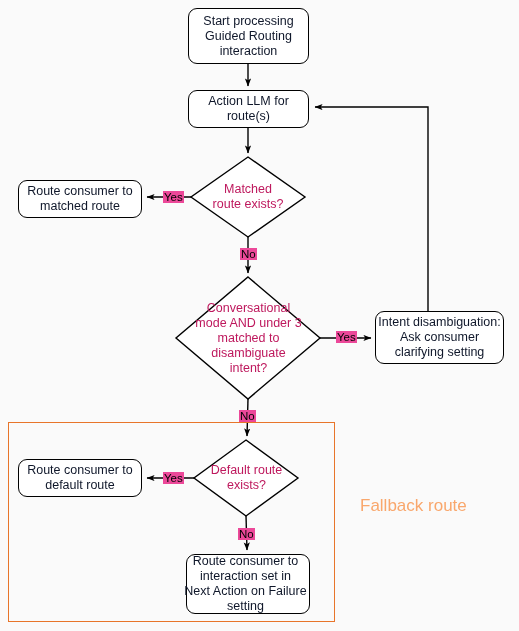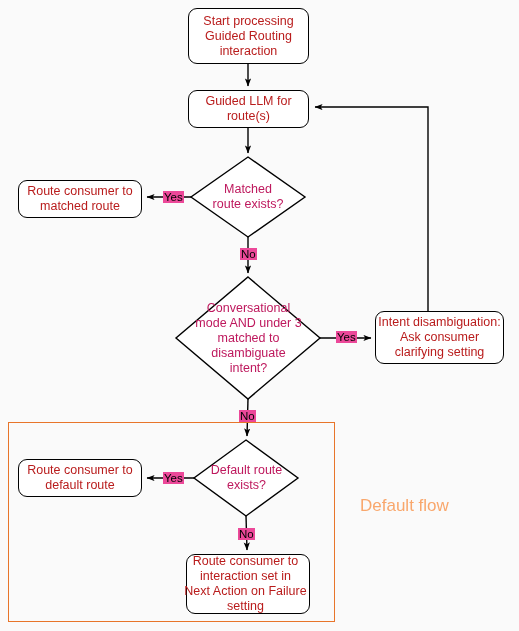--- a/index.html
+++ b/index.html
@@ -22,21 +22,21 @@
     width: 519px;
     height: 631px;
   }
   .node {
     position: absolute;
     box-sizing: border-box;
     display: flex;
     align-items: center;
     justify-content: center;
     text-align: center;
-    color: #b91c1c;
+    color: #0f172a;
     font-size: 12.5px;
     line-height: 15px;
     white-space: nowrap;
   }
   .box {
     background: #ffffff;
     border: 1.4px solid #000000;
     border-radius: 9px;
   }
   .diamond-label {
@@ -105,33 +105,33 @@
 
     <path d="M428,311 L428,107 L315,107" fill="none" stroke="#000000" stroke-width="1.4" marker-end="url(#arrow)"></path>
 
     <path d="M194,478 L147,478" fill="none" stroke="#000000" stroke-width="1.4" marker-end="url(#arrow)"></path>
 
     <path d="M246,516 L247,550" fill="none" stroke="#000000" stroke-width="1.4" marker-end="url(#arrow)"></path>
   </svg>
 
   <div class="group-frame" style="left:8px; top:422px; width:327px; height:200px; border:1.6px solid #e8752a;"></div>
 
-  <div class="group-title" style="left:360px; top:496px; color:#f9a76c;">Default flow</div>
+  <div class="group-title" style="left:360px; top:496px; color:#f9a76c;">Fallback route</div>
 
   <div class="node box" style="left:188px; top:8px; width:121px; height:56px;">
     <span>
       <span>Start processing</span><br>
       <span>Guided Routing</span><br>
       <span>interaction</span>
     </span>
   </div>
 
   <div class="node box" style="left:188px; top:90px; width:121px; height:38px;">
     <span>
-      <span>Guided LLM for</span><br>
+      <span>Action LLM for</span><br>
       <span>route(s)</span>
     </span>
   </div>
 
   <div class="diamond-label" style="left:183px; top:182px; width:130px; height:30px;">
     <span>
       <span>Matched</span><br>
       <span>route exists?</span>
     </span>
   </div>

